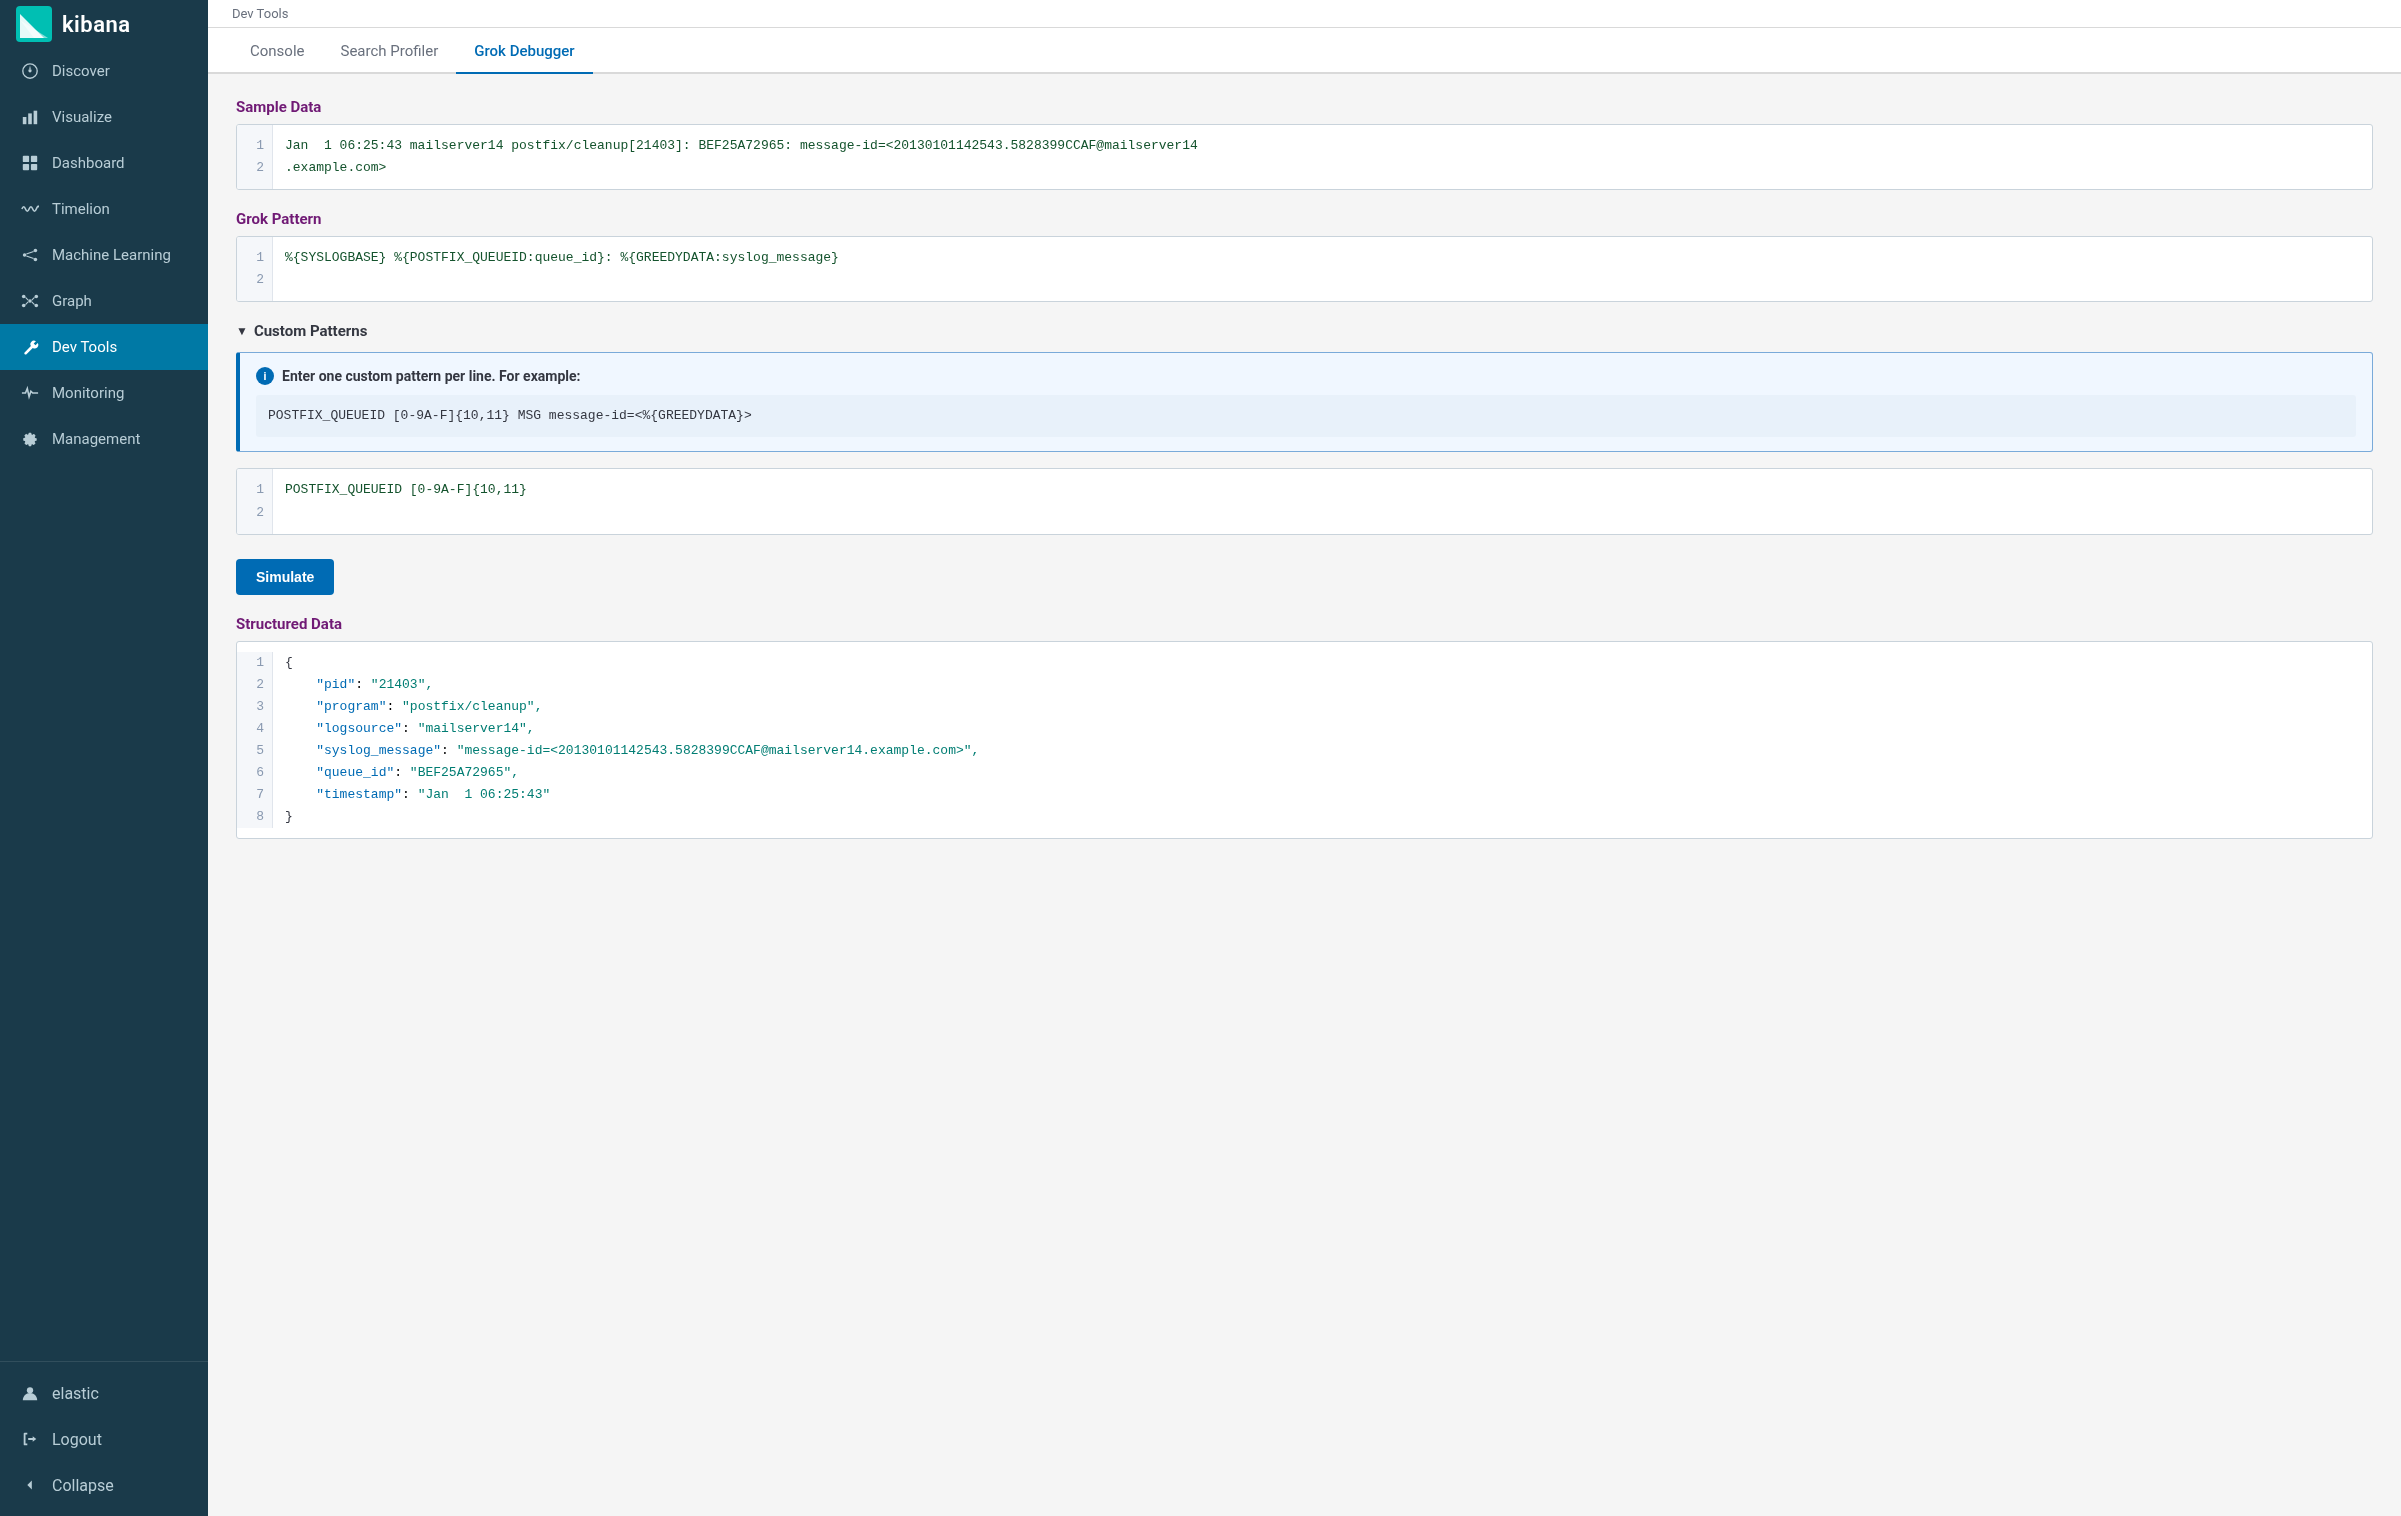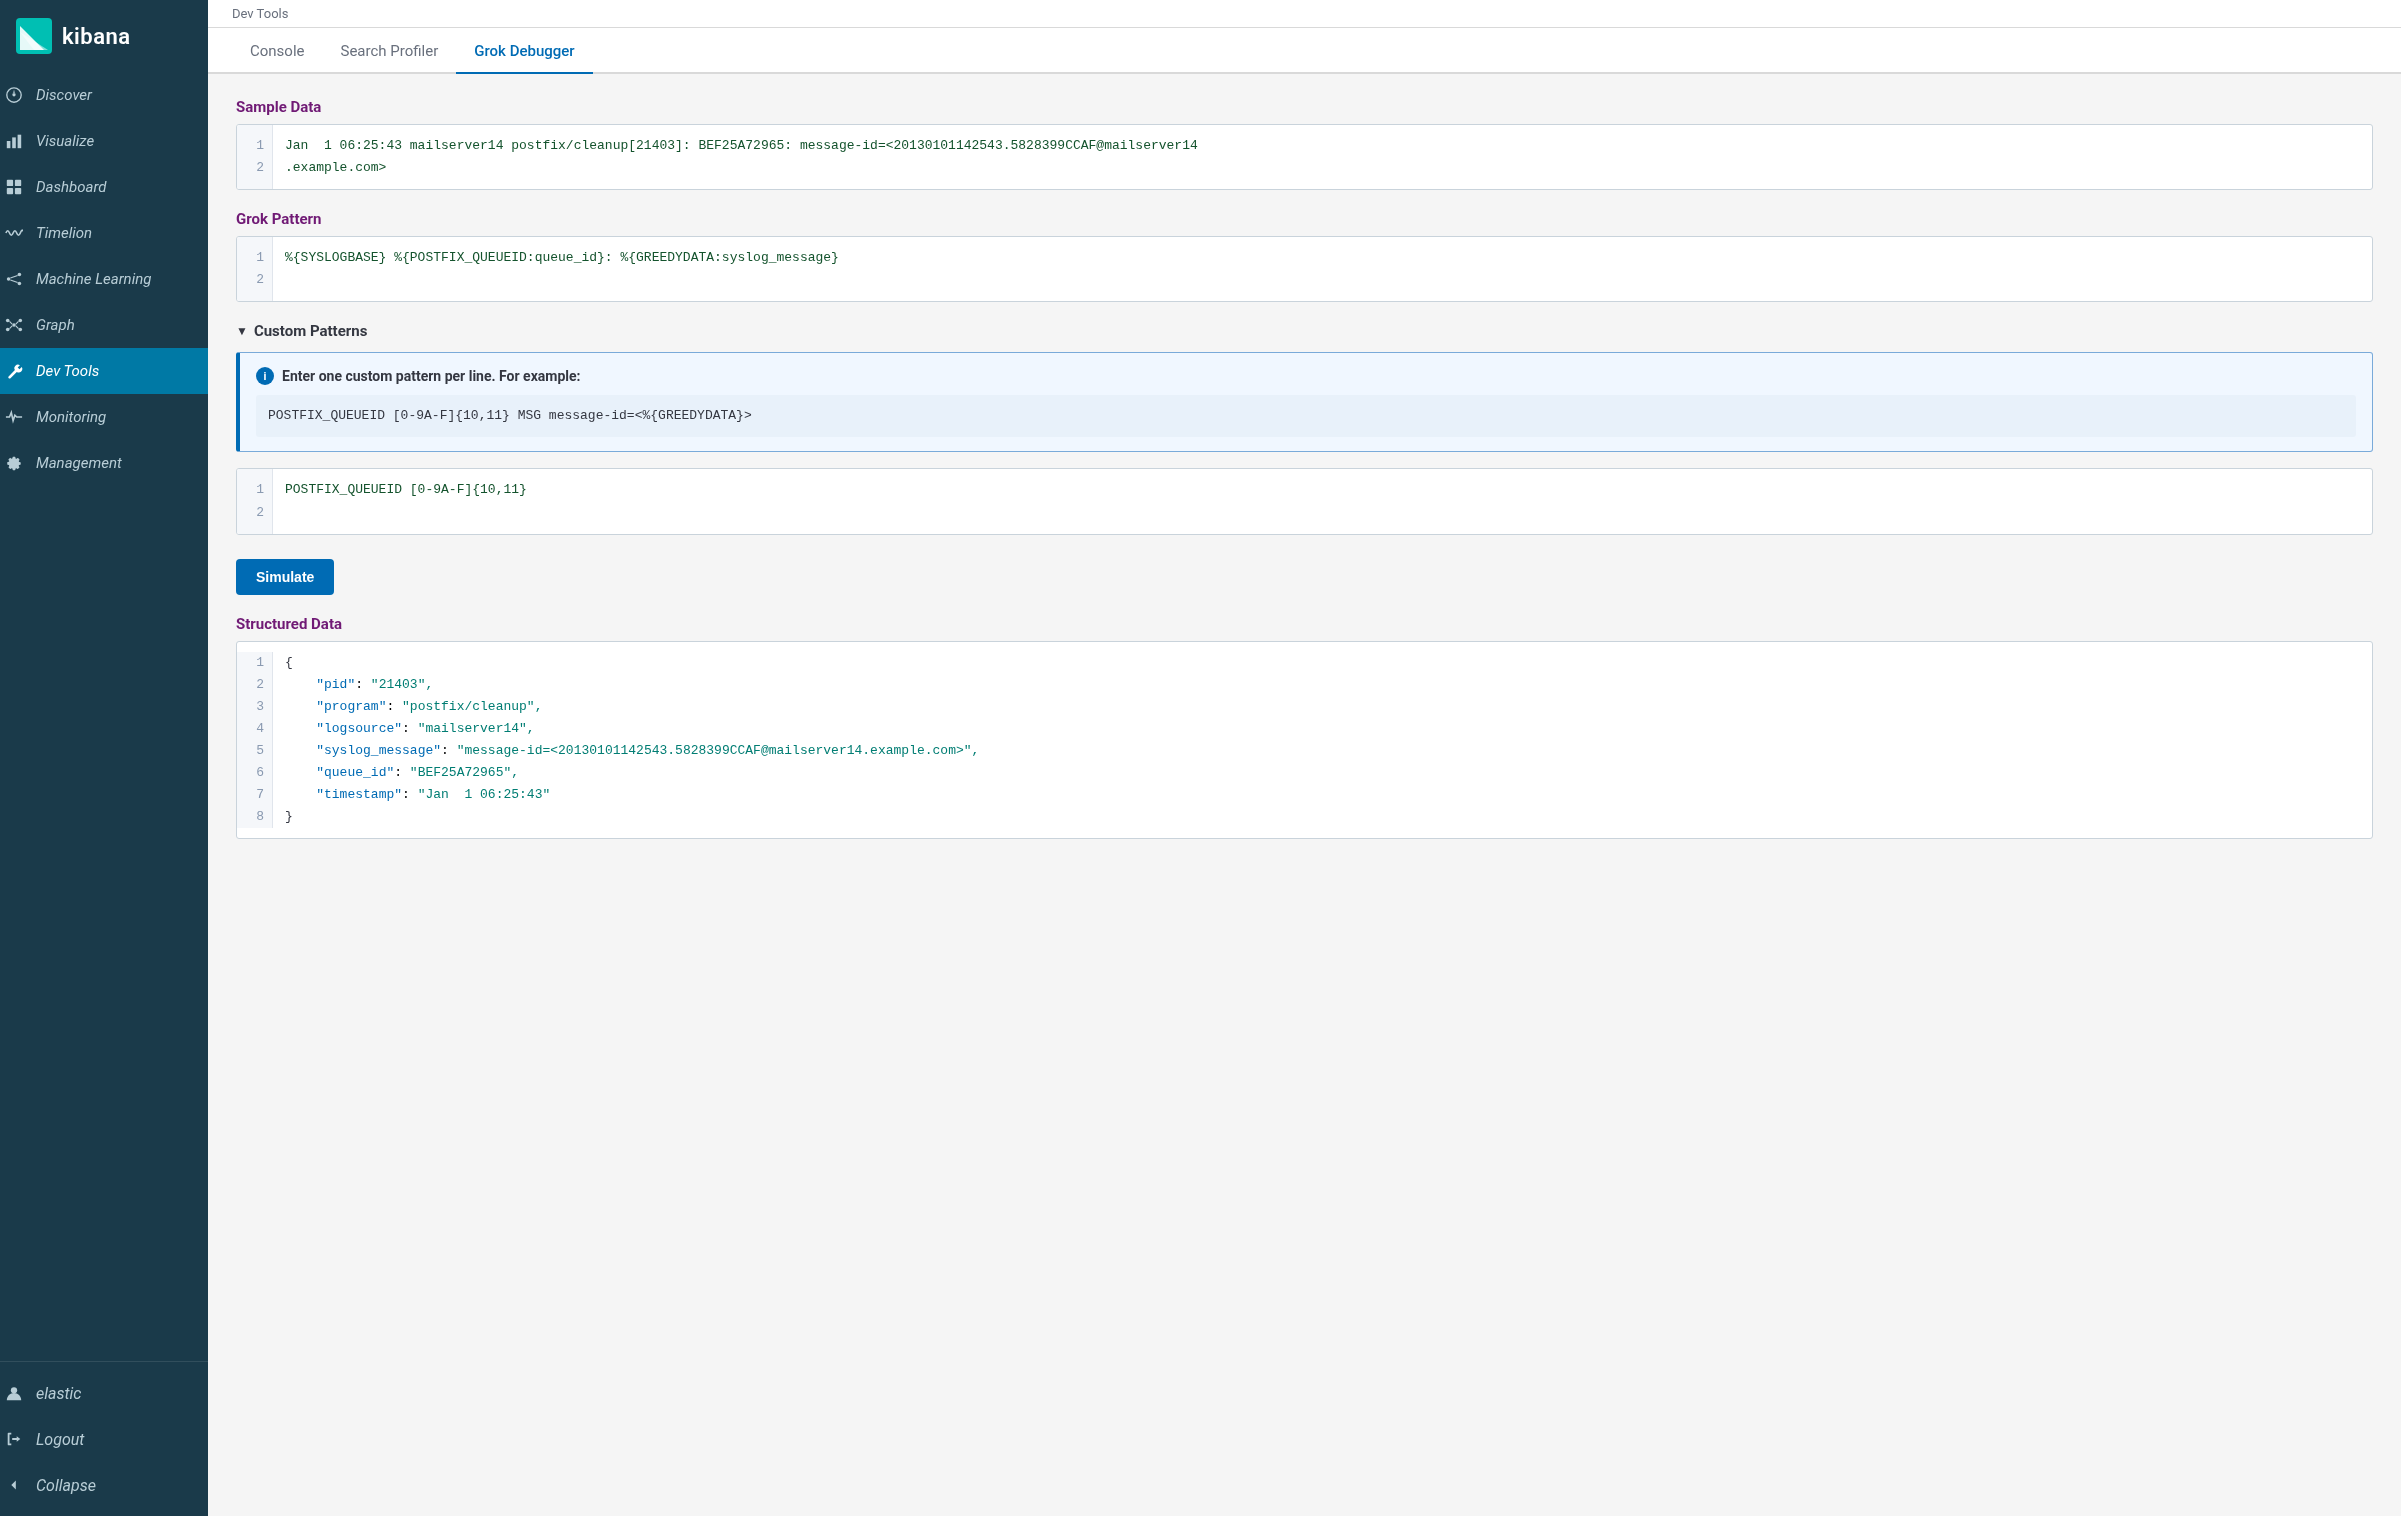--- a/index.html
+++ b/index.html
@@ -12,21 +12,21 @@
       background: #1a3a4a;
       color: #fff;
       display: flex;
       flex-direction: column;
       height: 100vh;
       overflow-y: auto;
     }
     .sidebar-logo {
       display: flex;
       align-items: center;
-      padding: 18px 16px;
+      padding: 6px 16px;
       gap: 10px;
     }
     .kibana-icon {
       width: 36px;
       height: 36px;
     }
     .kibana-text {
       font-size: 22px;
       font-weight: 600;
       color: #fff;
@@ -34,27 +34,26 @@
     }
     .sidebar-nav {
       flex: 1;
       display: flex;
       flex-direction: column;
     }
     .nav-item {
       display: flex;
       align-items: center;
       gap: 12px;
-      padding: 13px 4px;
+      padding: 13px 20px;
       cursor: pointer;
       color: #b8cdd6;
       font-size: 15px;
       transition: background 0.15s;
       text-decoration: none;
-      font-style: italic;
     }
     .nav-item.active {
       background: #0079a5;
       color: #fff;
     }
     .nav-item .nav-icon {
       width: 20px;
       height: 20px;
       display: flex;
       align-items: center;

